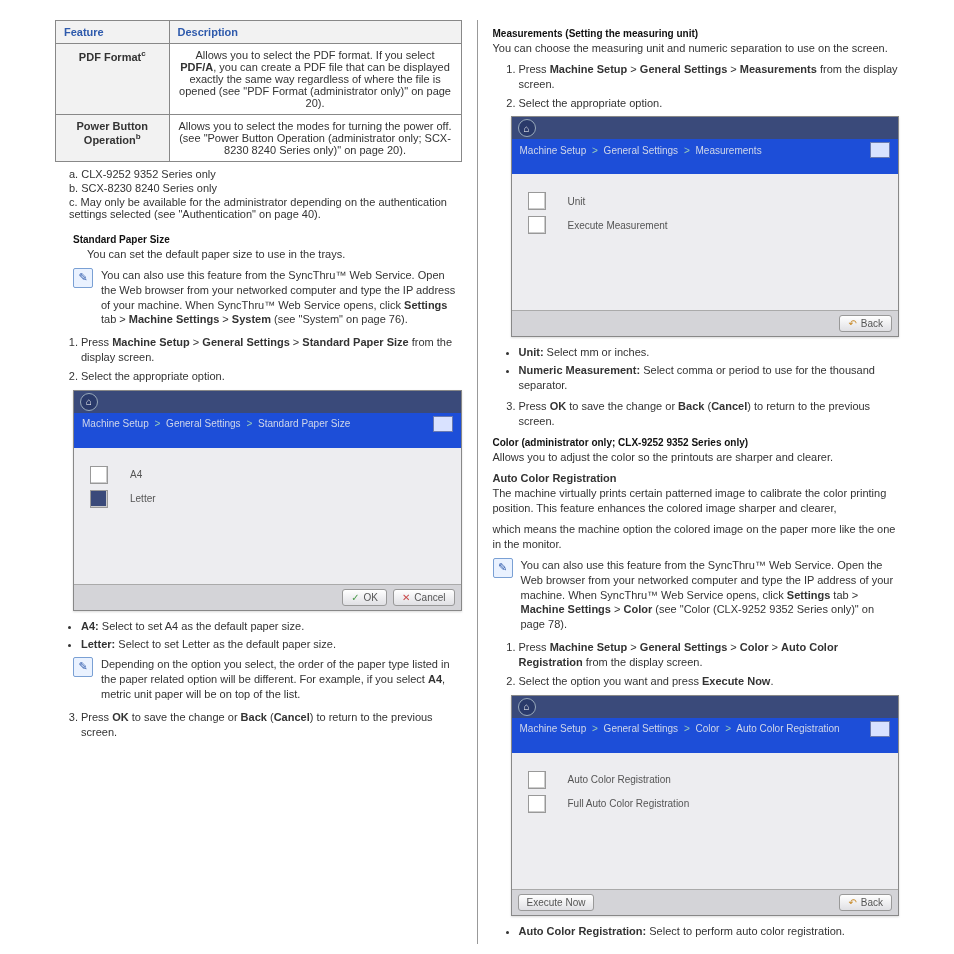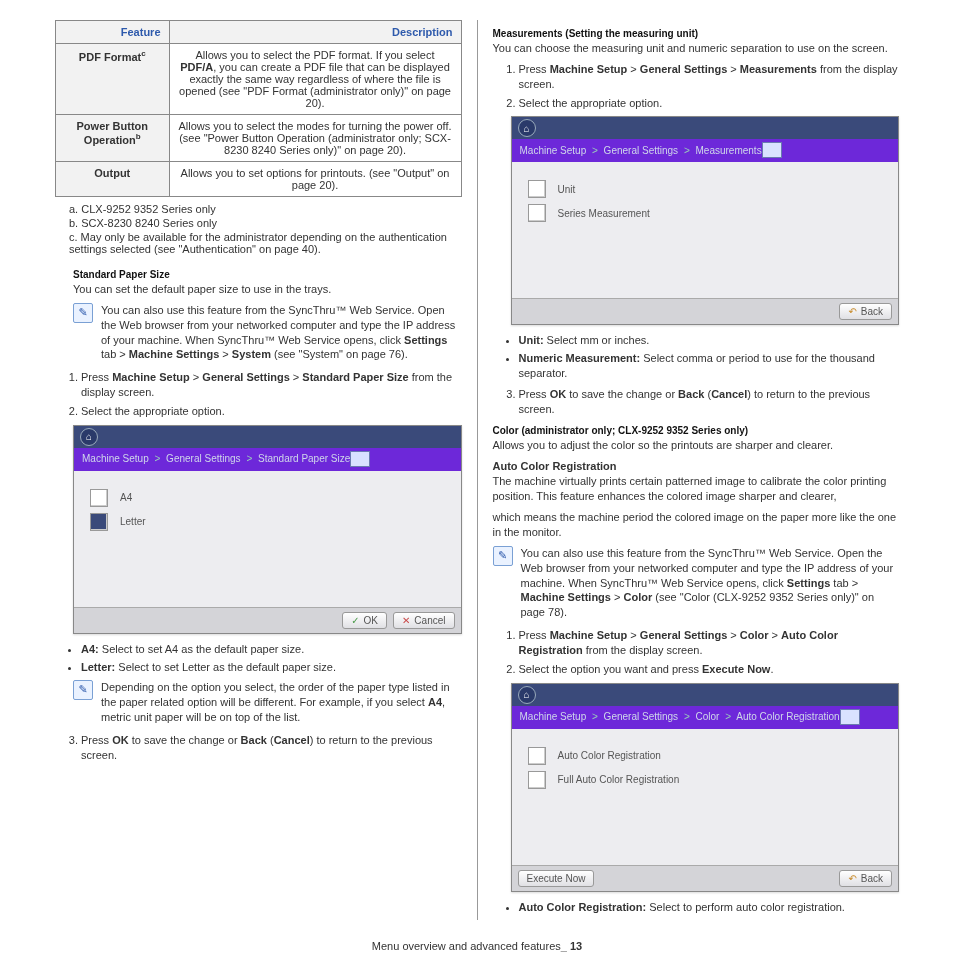--- a/index.html
+++ b/index.html
@@ -29,21 +29,21 @@
   table.feat th, table.feat td {
     border: 1px solid #888;
     padding: 5px 8px;
     vertical-align: top;
     text-align: center;
   }
   table.feat th {
     background: #f2f2f2;
     color: #2e5aac;
     font-weight: bold;
-    text-align: right;
+    text-align: left;
   }
   table.feat td.fcol {
     background: #f2f2f2;
     font-weight: bold;
     width: 28%;
   }
   .sup { font-size: 8px; vertical-align: super; }
   .notes { margin: 4px 0 14px 4px; }
   .notes div { margin: 2px 10px; }
   h3.sub { font-size: 10px; font-weight: bold; margin: 8px 0 2px; color:#111;}
@@ -86,36 +86,36 @@
     display:flex; align-items:center;
     padding:0 6px;
   }
   .panel .homeicn {
     width:16px;height:16px;border-radius:50%;
     background:#2a3a6a;border:1px solid #9ab;
     display:flex;align-items:center;justify-content:center;
     color:#fff;font-size:10px;
   }
   .panel .crumbbar {
-    background: #6d28d9;
+    background: #1d4ed8;
     color: #cfd6ea;
-    padding: 3px 8px 4px;
-    display:flex;align-items:center;
+    padding: 3px 8px 16px;
+    display:flex;justify-content:space-between;align-items:center;
   }
   .panel .crumbbar .crumb span.sep { color:#9cb; margin:0 3px; }
   .panel .crumbbar .boxicn {
     width:18px;height:14px;background:#d9e2ff;border:1px solid #6a7ab0;
   }
   .panel .body {
     background: #ededf0;
     padding: 12px 16px 24px;
     min-height: 100px;
   }
   .optrow {
-    display:flex;align-items:center;gap:12px;margin:6px 0;
+    display:flex;align-items:center;gap:22px;margin:6px 0;
     color:#555;
   }
   .optrow .sq {
     width:16px;height:16px;border:1px solid #999;background:#fff;
     box-shadow: inset -1px -1px 0 #ccc;
   }
   .optrow .sq.sel { background:#3a4a7a; }
   .panel .btnbar {
     background: #d4d4d8;
     padding: 4px 6px;
@@ -156,35 +156,31 @@
         <th>Description</th>
       </tr>
       <tr>
         <td class="fcol">PDF Format<span class="sup">c</span></td>
         <td>Allows you to select the PDF format. If you select <b>PDF/A</b>, you can create a PDF file that can be displayed exactly the same way regardless of where the file is opened (see "PDF Format (administrator only)" on page 20).</td>
       </tr>
       <tr>
         <td class="fcol">Power Button Operation<span class="sup">b</span></td>
         <td>Allows you to select the modes for turning the power off. (see "Power Button Operation (administrator only; SCX-8230 8240 Series only)" on page 20).</td>
       </tr>
-      <tr>
-        <td class="fcol">Output</td>
-        <td>Allows you to set options for printouts. (see "Output" on page 20).</td>
-      </tr>
     </tbody>
       </table>
 
     <div class="notes">
       <div>a. CLX-9252 9352 Series only</div>
       <div>b. SCX-8230 8240 Series only</div>
       <div>c. May only be available for the administrator depending on the authentication settings selected (see "Authentication" on page 40).</div>
     </div>
 
     <h3 class="sub" style="margin-left:18px">Standard Paper Size</h3>
-    <p style="margin-left:18px">You can set the default paper size to use in the trays.</p>
+    <p style="margin-left:32px">You can set the default paper size to use in the trays.</p>
 
     <div class="noteblk">
       <div class="noteicon">✎</div>
       <div class="txt">You can also use this feature from the SyncThru™ Web Service. Open the Web browser from your networked computer and type the IP address of your machine. When SyncThru™ Web Service opens, click <b>Settings</b> tab &gt; <b>Machine Settings</b> &gt; <b>System</b> (see "System" on page 76).</div>
     </div>
 
     <ol>
       <li>Press <b>Machine Setup</b> &gt; <b>General Settings</b> &gt; <b>Standard Paper Size</b> from the display screen.</li>
       <li>Select the appropriate option.</li>
     </ol>
@@ -252,21 +248,21 @@
         <span class="crumb">Machine Setup <span class="sep">&gt;</span> General Settings <span class="sep">&gt;</span> Measurements</span>
         <span class="boxicn"></span>
       </div>
       <div class="body">
         <div class="optrow">
             <span class="sq"></span>
             <span>Unit</span>
           </div>
         <div class="optrow">
             <span class="sq"></span>
-            <span>Series Measurement</span>
+            <span>Execute Measurement</span>
           </div>
       </div>
       <div class="btnbar">
         <div class="pbtn">
             <span class="bk">↶</span>
             <span>Back</span>
           </div>
       </div>
     </div>
 
@@ -277,21 +273,21 @@
 
     <ol start="3">
       <li>Press <b>OK</b> to save the change or <b>Back</b> (<b>Cancel</b>) to return to the previous screen.</li>
     </ol>
 
     <h3 class="sub">Color (administrator only; CLX-9252 9352 Series only)</h3>
     <p>Allows you to adjust the color so the printouts are sharper and clearer.</p>
 
     <h4 class="sub2">Auto Color Registration</h4>
     <p>The machine virtually prints certain patterned image to calibrate the color printing position. This feature enhances the colored image sharper and clearer,</p>
-    <p>which means the machine period the colored image on the paper more like the one in the monitor.</p>
+    <p>which means the machine option the colored image on the paper more like the one in the monitor.</p>
 
     <div class="noteblk nopad">
       <div class="noteicon">✎</div>
       <div class="txt">You can also use this feature from the SyncThru™ Web Service. Open the Web browser from your networked computer and type the IP address of your machine. When SyncThru™ Web Service opens, click <b>Settings</b> tab &gt; <b>Machine Settings</b> &gt; <b>Color</b> (see "Color (CLX-9252 9352 Series only)" on page 78).</div>
     </div>
 
     <ol>
       <li>Press <b>Machine Setup</b> &gt; <b>General Settings</b> &gt; <b>Color</b> &gt; <b>Auto Color Registration</b> from the display screen.</li>
       <li>Select the option you want and press <b>Execute Now</b>.</li>
     </ol>

